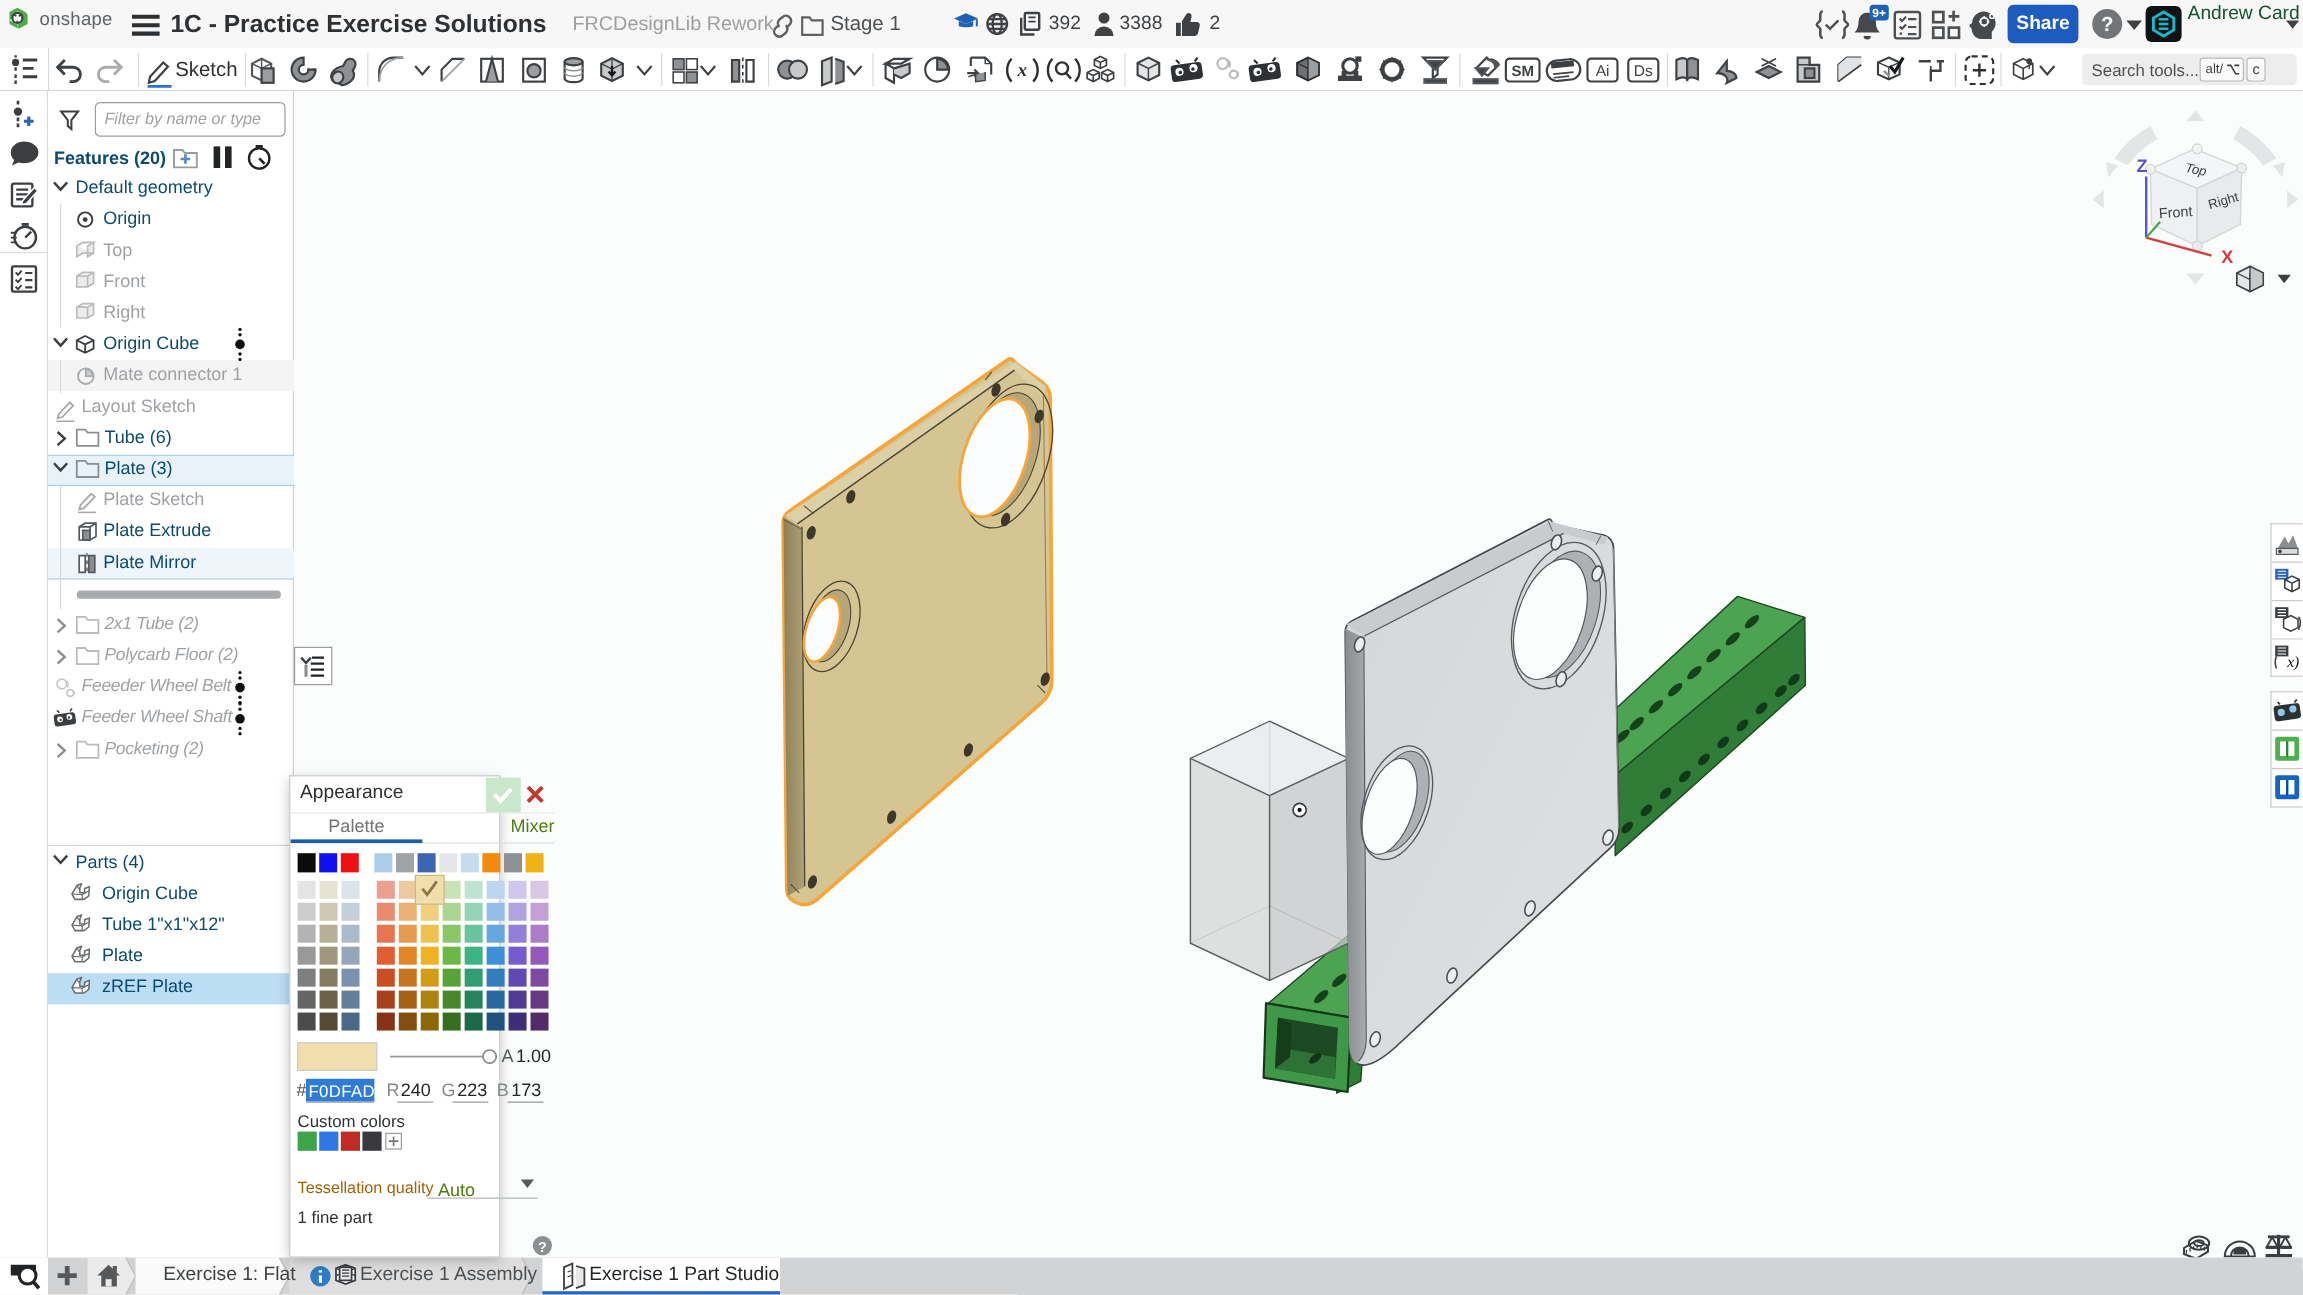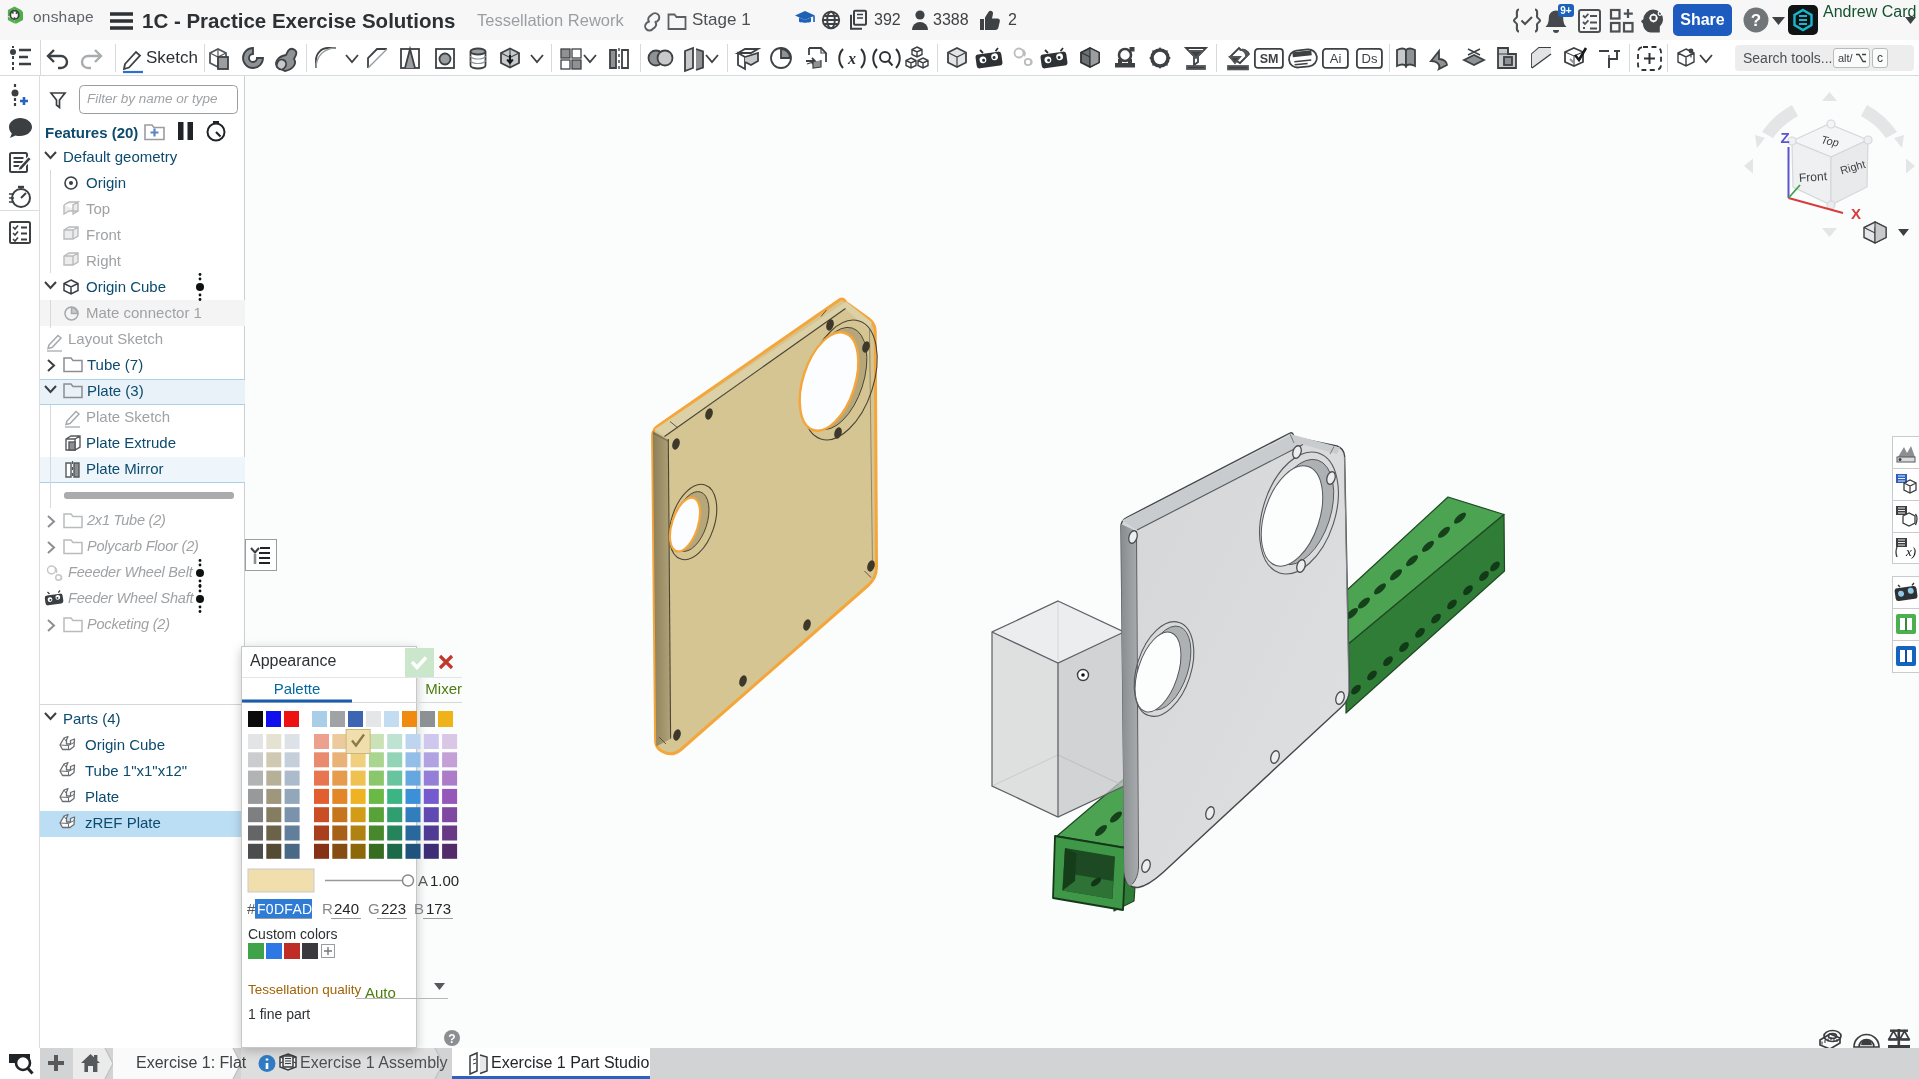--- a/index.html
+++ b/index.html
@@ -344,21 +344,21 @@
 
       <g transform="translate(1788,5)">
         <rect x="0" y="0" width="30" height="30" rx="5" fill="#101314"></rect>
         <path d="M15 5 L23.5 10 V20 L15 25 L6.5 20 V10 Z" fill="none" stroke="#18b7cf" stroke-width="2.4"></path>
         <path d="M11 11 h8 M11 15 h8 M11 19 h8" stroke="#18b7cf" stroke-width="2.2"></path>
       </g>
       <path d="M1905 17 l5.5 7 l5.5 -7 Z" fill="#3e4245"></path>
     </svg>
     <div class="hdrtxt" style="left:33px;top:8px;font-size:15.5px;color:#5f6368;letter-spacing:0.2px">onshape</div>
     <div class="hdrtxt" style="left:142px;top:9px;font-size:20.5px;font-weight:bold;color:#2d3134">1C - Practice Exercise Solutions</div>
-    <div class="hdrtxt" style="left:477px;top:11px;font-size:16.5px;color:#9b9ea1">Tessellation Rework</div>
+    <div class="hdrtxt" style="left:477px;top:11px;font-size:16.5px;color:#9b9ea1">FRCDesignLib Rework</div>
     <div class="hdrtxt" style="left:692px;top:10px;font-size:17px;color:#4c5053">Stage 1</div>
     <div class="hdrtxt" style="left:874px;top:11px;font-size:16px;color:#3e4245">392</div>
     <div class="hdrtxt" style="left:933px;top:11px;font-size:16px;color:#3e4245">3388</div>
     <div class="hdrtxt" style="left:1008px;top:11px;font-size:16px;color:#3e4245">2</div>
     <div class="hdrtxt" style="left:1673px;top:4px;width:59px;height:32px;background:#1d5bbf;border-radius:5px;color:#fff;font-size:16px;font-weight:bold;text-align:center;line-height:32px">Share</div>
     <div class="hdrtxt" style="left:1823px;top:3px;font-size:16px;color:#14532d">Andrew Card</div>
   </div>
   <div id="toolbar" class="abs">
     <svg width="1919" height="36" style="position:absolute;left:0;top:0" fill="none" stroke="#53575a" stroke-width="1.8">
 
@@ -827,21 +827,21 @@
     <div class="row" style="top:198px">
         <span style="left:46px">Origin Cube</span>
       </div>
     <div class="row gray" style="top:224px">
         <span style="left:46px">Mate connector 1</span>
       </div>
     <div class="row gray" style="top:250px">
         <span style="left:28px">Layout Sketch</span>
       </div>
     <div class="row" style="top:276px">
-        <span style="left:47px">Tube (7)</span>
+        <span style="left:47px">Tube (6)</span>
       </div>
     <div class="row" style="top:302px">
         <span style="left:47px">Plate (3)</span>
       </div>
     <div class="row gray" style="top:328px">
         <span style="left:46px">Plate Sketch</span>
       </div>
     <div class="row" style="top:354px">
         <span style="left:46px">Plate Extrude</span>
       </div>
@@ -997,21 +997,21 @@
       <rect x="24" y="296" width="16" height="16" fill="#2E78E6"></rect>
       <rect x="42" y="296" width="16" height="16" fill="#BF2B25"></rect>
       <rect x="60" y="296" width="16" height="16" fill="#3A3A3E"></rect>
       <rect x="79.5" y="297.5" width="13" height="13" fill="#fdfdfd" stroke="#9a9da0"></rect>
       <path d="M86 300 v8 M82 304 h8" stroke="#77797b" stroke-width="1.4"></path>
       <path d="M192 336 l5.5 7 l5.5 -7 Z" fill="#55595c"></path>
       <path d="M114 351.5 h92" stroke="#b5b7b8"></path>
       <circle cx="210" cy="391" r="8" fill="#8b8f92"></circle>
       <text x="210" y="396" font-size="12" font-weight="bold" fill="#fff" text-anchor="middle" font-family="Liberation Sans">?</text>
     </svg>
-    <div style="position:absolute;left:0;top:33px;width:110px;text-align:center;font-size:15px;color:#0369a1">Palette</div>
+    <div style="position:absolute;left:0;top:33px;width:110px;text-align:center;font-size:15px;color:#737373">Palette</div>
     <div style="position:absolute;left:110px;top:33px;width:110px;text-align:right;font-size:15px;color:#4d7c0f">Mixer</div>
     <div style="position:absolute;left:176px;top:225px;font-size:15px;color:#55595c">A</div>
     <div style="position:absolute;left:188px;top:225px;font-size:15px;color:#232629">1.00</div>
     <div style="position:absolute;left:5px;top:253px;font-size:15px;color:#55595c">#</div>
     <div style="position:absolute;left:15px;top:254px;font-size:14px;color:#fff;letter-spacing:0.3px">F0DFAD</div>
     <div style="position:absolute;left:80px;top:253px;font-size:15px;color:#85888b">R</div>
     <div style="position:absolute;left:92px;top:253px;font-size:15px;color:#232629">240</div>
     <div style="position:absolute;left:126px;top:253px;font-size:15px;color:#85888b">G</div>
     <div style="position:absolute;left:139px;top:253px;font-size:15px;color:#232629">223</div>
     <div style="position:absolute;left:172px;top:253px;font-size:15px;color:#85888b">B</div>

